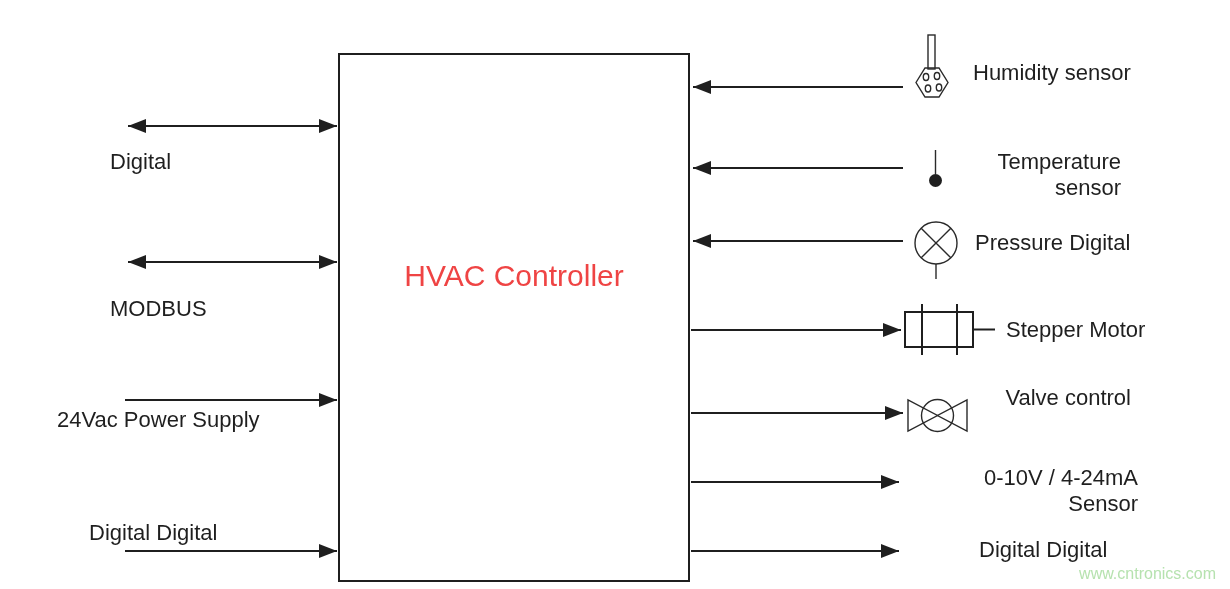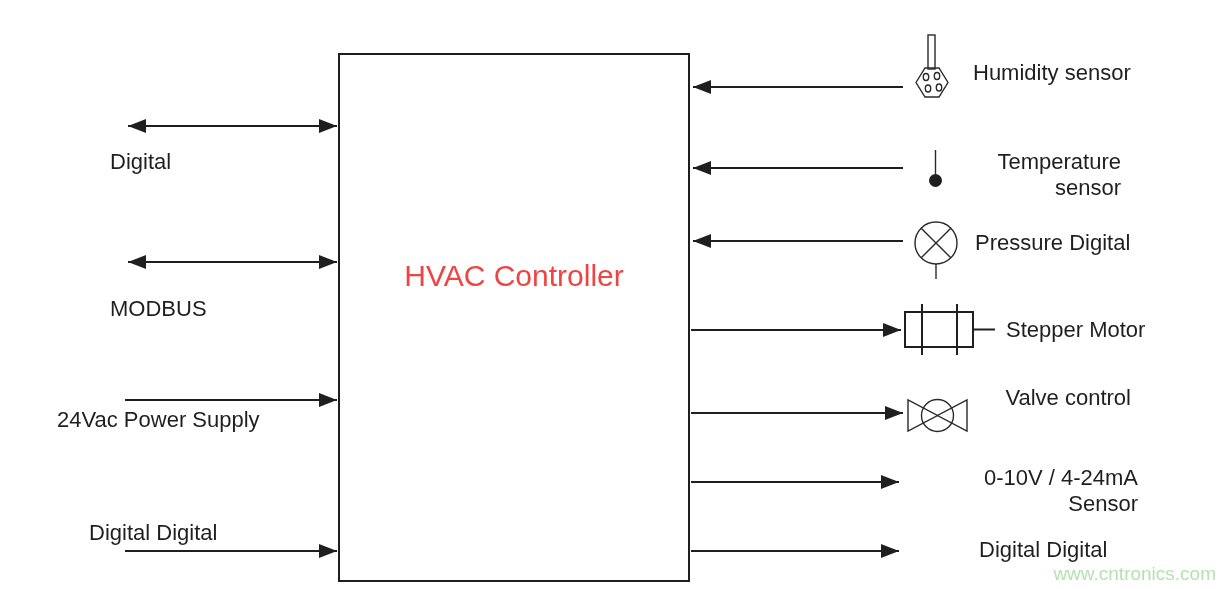--- a/index.html
+++ b/index.html
@@ -51,21 +51,21 @@
   .lbl.center {
     text-align: right;
   }
   .lbl .ln {
     display: block;
   }
   .watermark {
     position: absolute;
     right: 14px;
     top: 563px;
-    font-size: 19px;
+    font-size: 16px;
     line-height: 22px;
     color: #b6e2af;
     white-space: nowrap;
   }
   svg .wire {
     stroke: #1f1f1f;
     stroke-width: 2;
     fill: none;
   }
   svg .thin {

